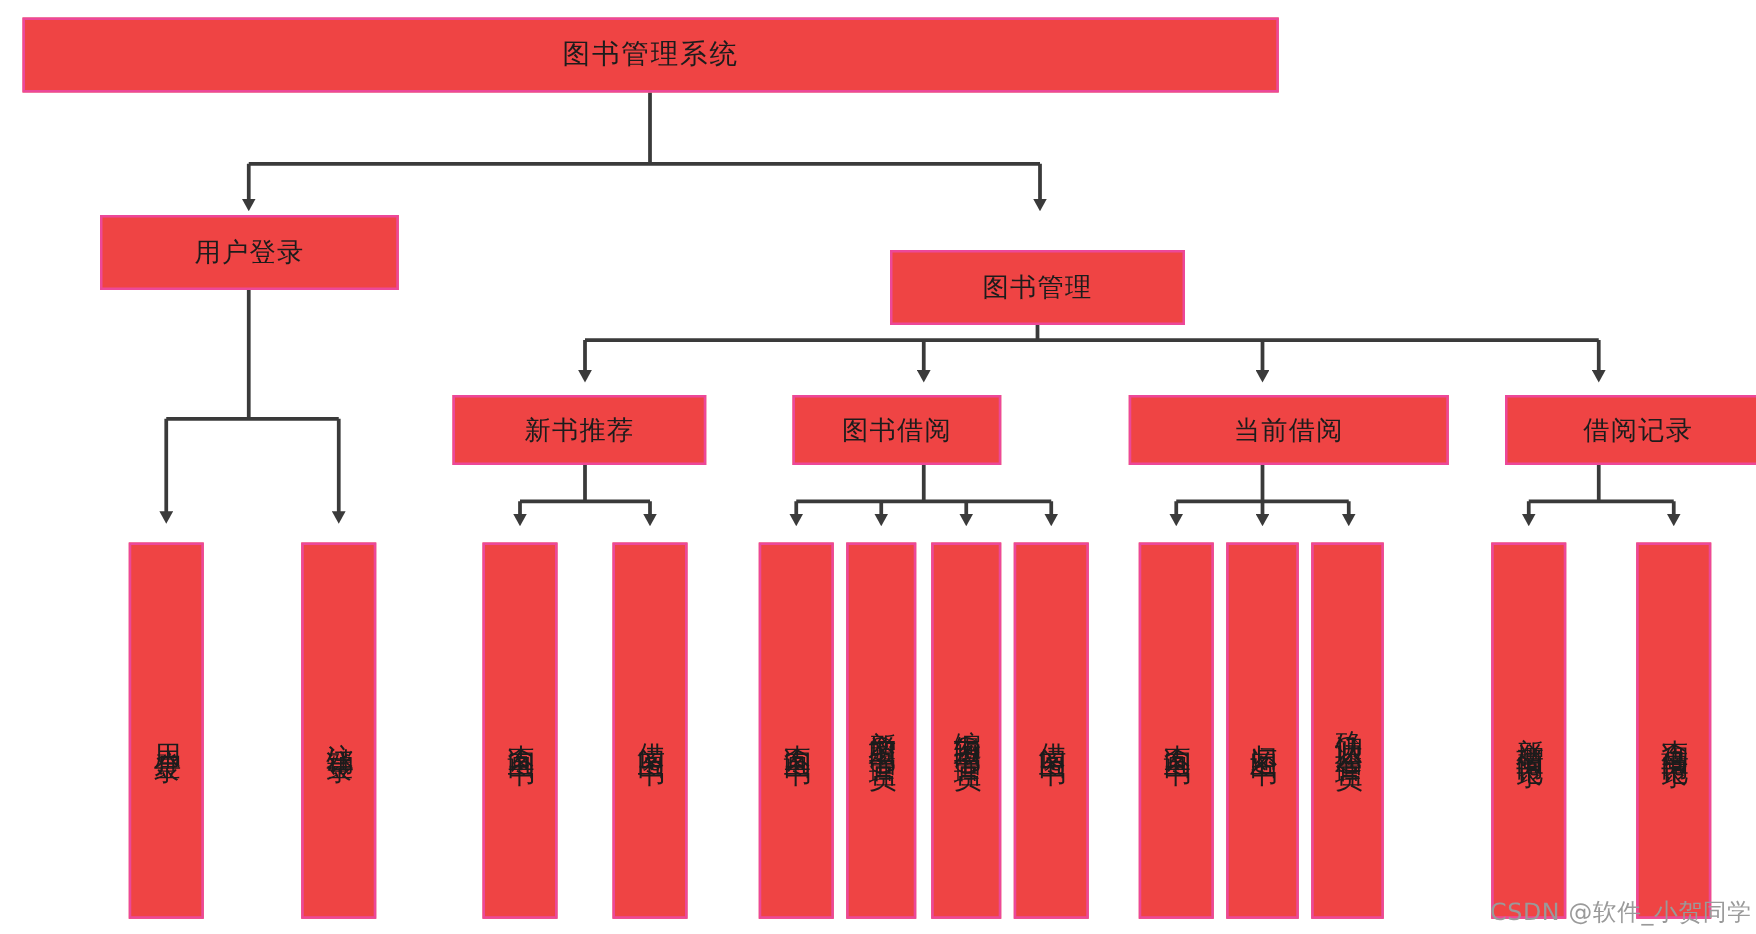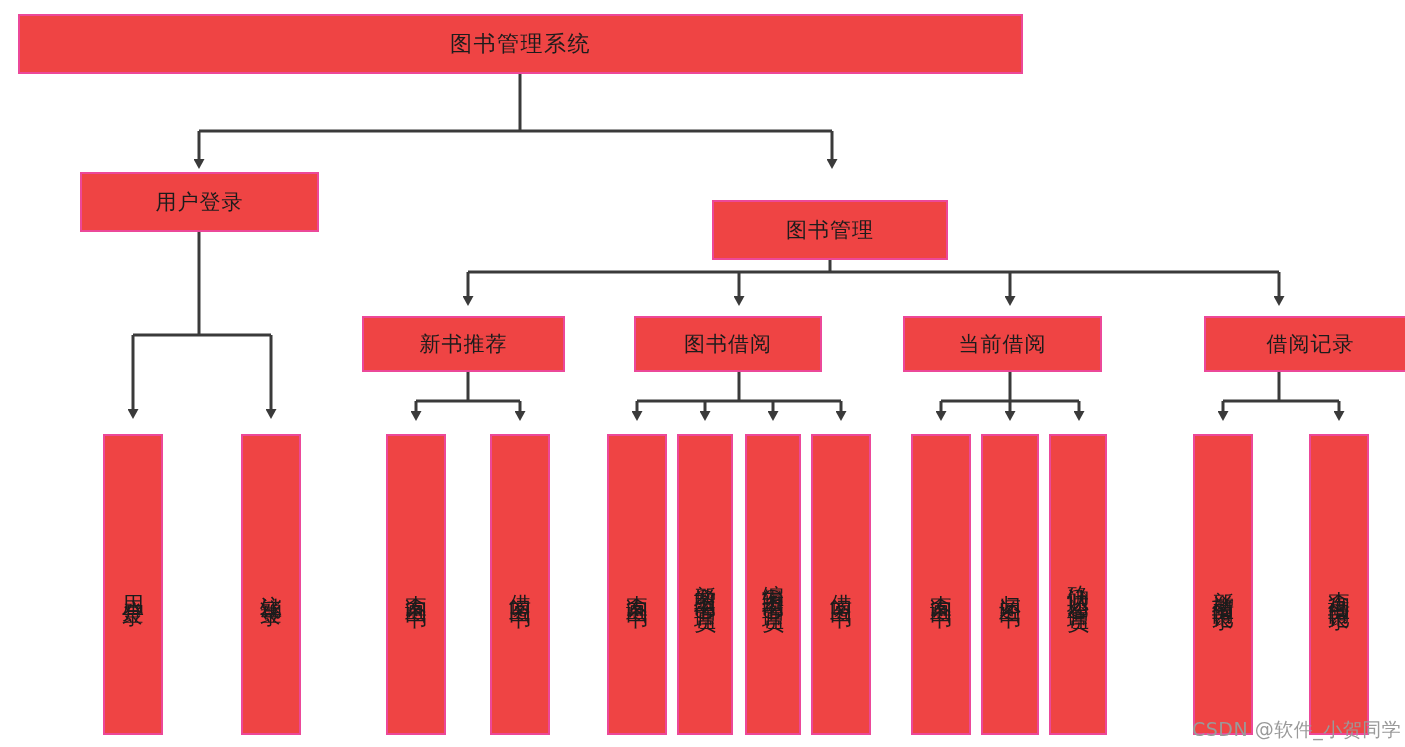--- a/index.html
+++ b/index.html
@@ -135,24 +135,24 @@
   <div class="node horiz" style="left:80px; top:172px; width:239px; height:60px;">
     <span class="label">用户登录</span>
   </div>
   <div class="node horiz" style="left:712px; top:172px; width:236px; height:60px;margin-top:28px;">
     <span class="label">图书管理</span>
   </div>
 
   <div class="node horiz" style="left:362px; top:316px; width:203px; height:56px;">
     <span class="label">新书推荐</span>
   </div>
-  <div class="node horiz" style="left:634px; top:316px; width:188px; height:56px;">
+  <div class="node horiz" style="left:634px; top:316px; width:167px; height:56px;">
     <span class="label">图书借阅</span>
   </div>
-  <div class="node horiz" style="left:903px; top:316px; width:199px; height:56px;">
+  <div class="node horiz" style="left:903px; top:316px; width:256px; height:56px;">
     <span class="label">当前借阅</span>
   </div>
   <div class="node horiz" style="left:1204px; top:316px; width:213px; height:56px;">
     <span class="label">借阅记录</span>
   </div>
 
   <div class="node vert" style="left:103px; top:434px; width:60px; height:301px;">
     <span class="label">用户登录</span>
   </div>
   <div class="node vert" style="left:241px; top:434px; width:60px; height:301px;">

